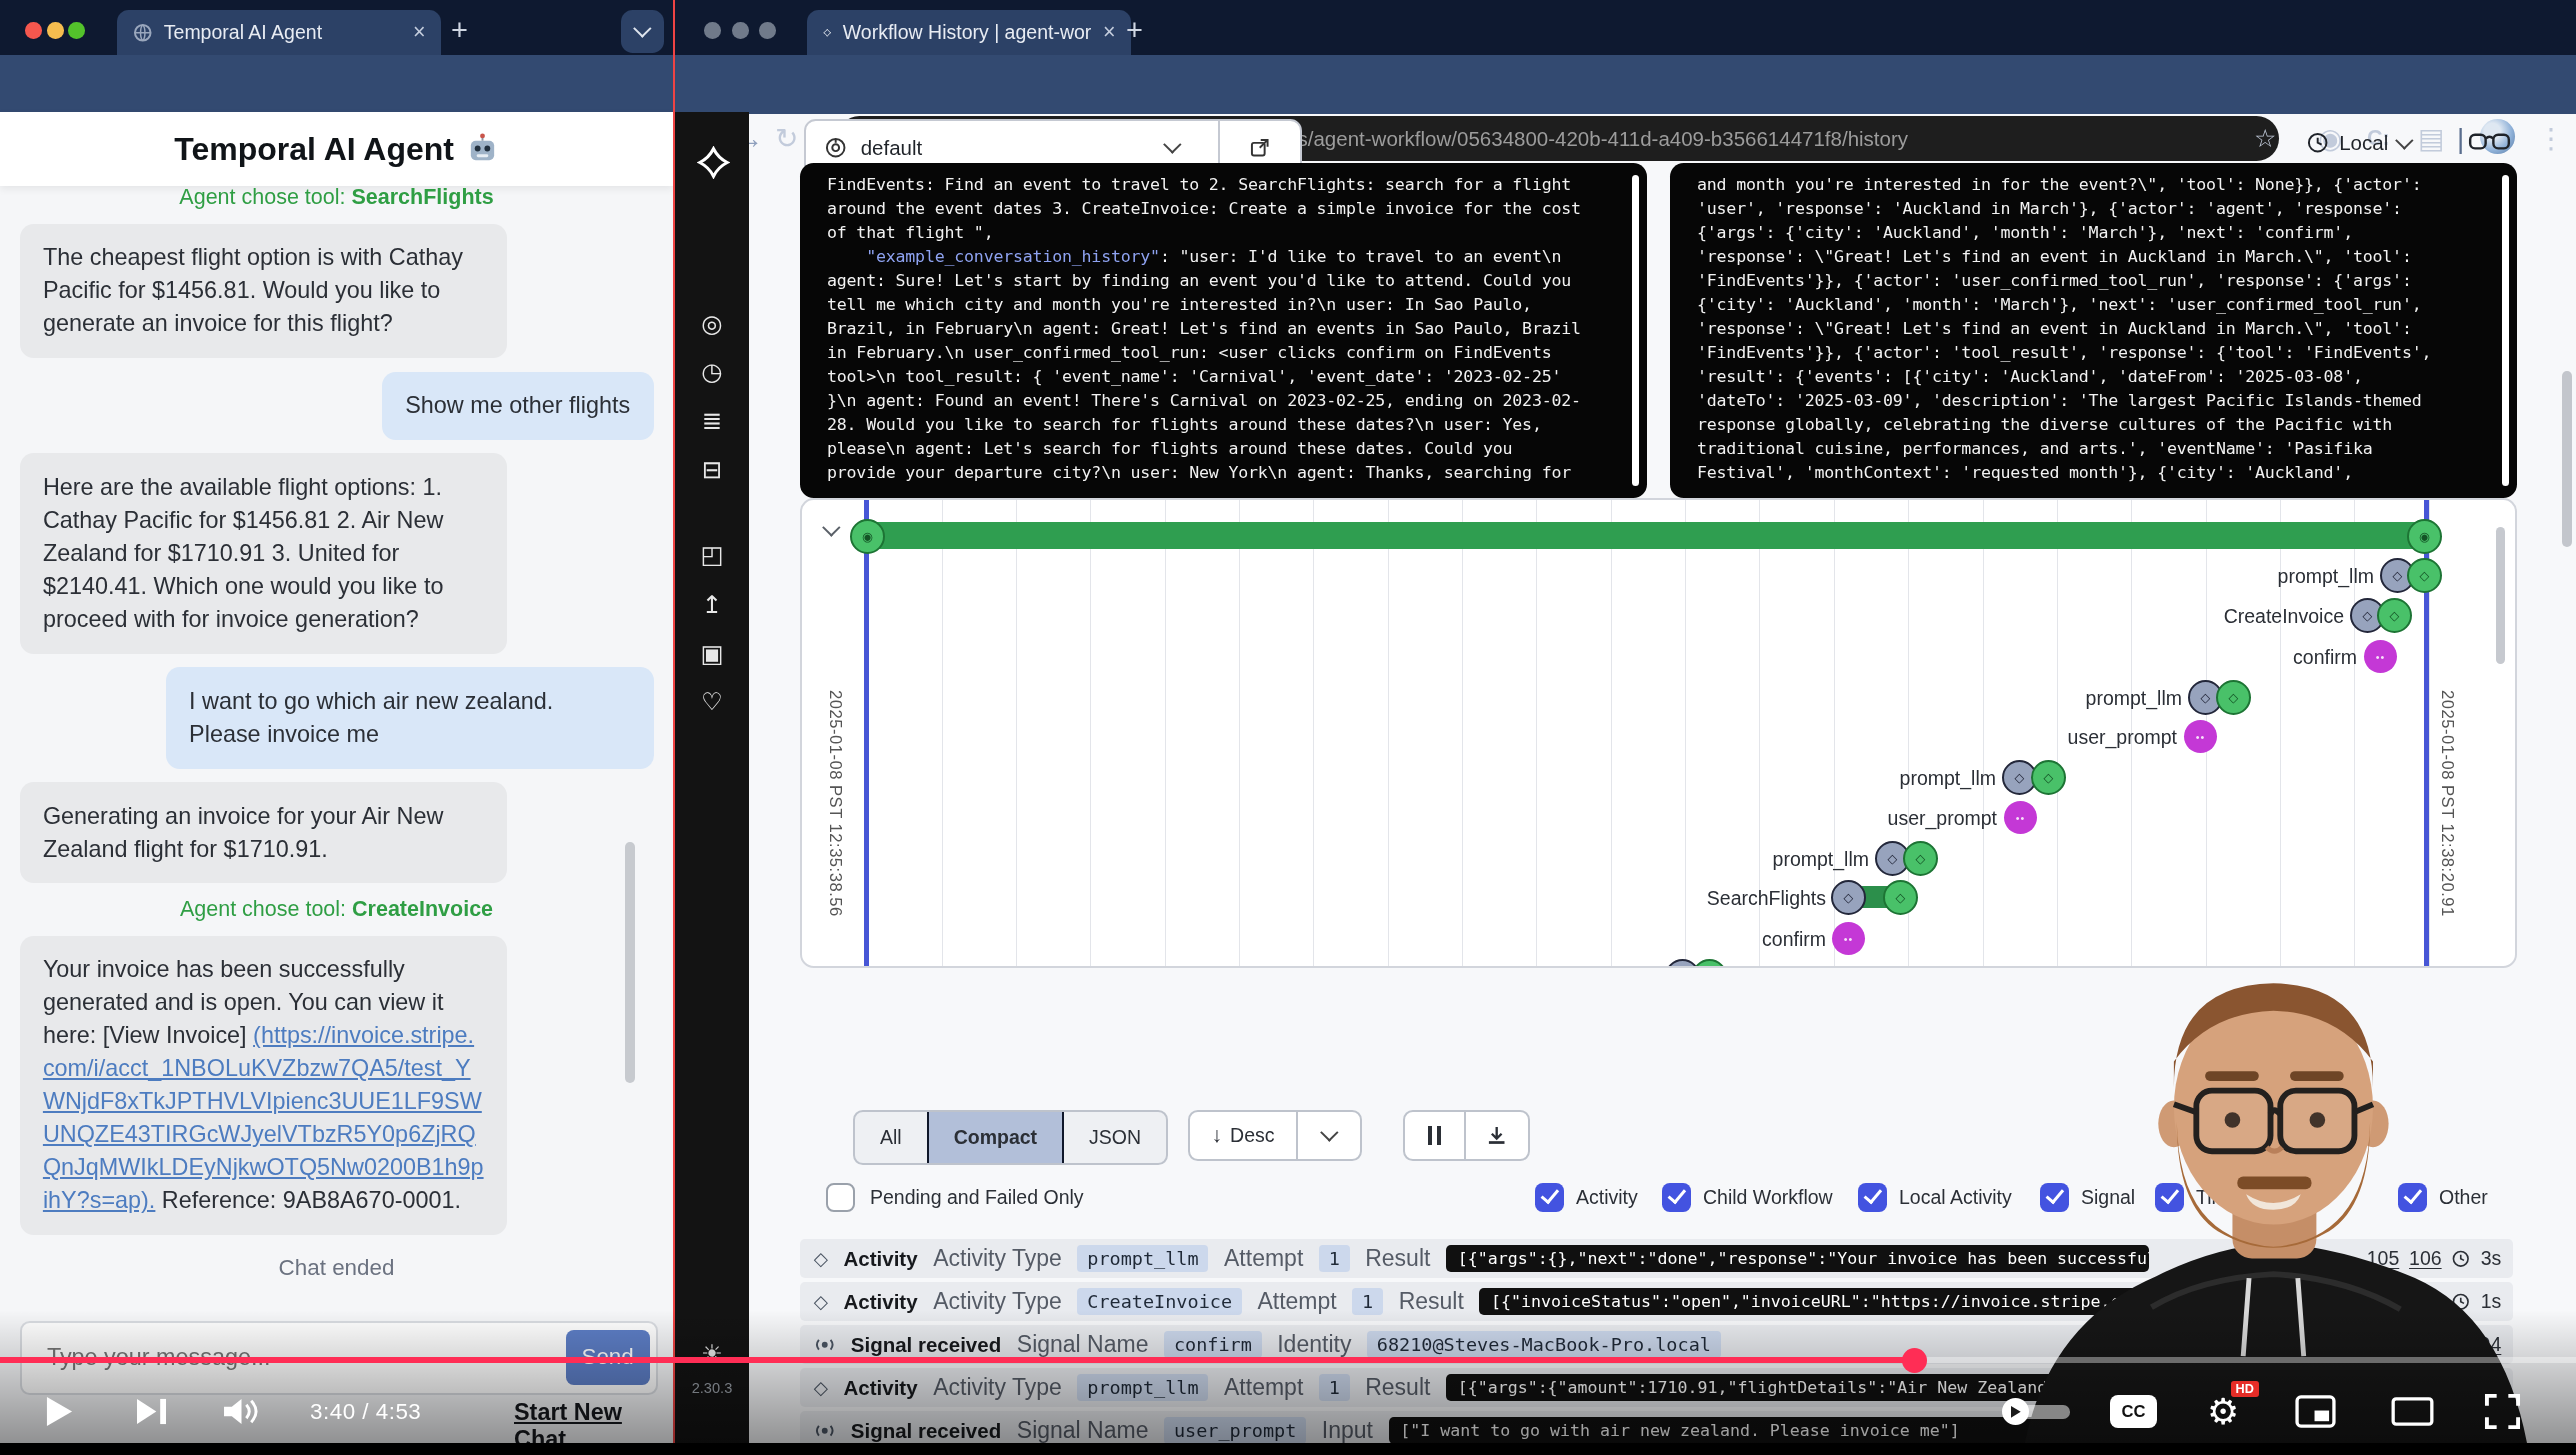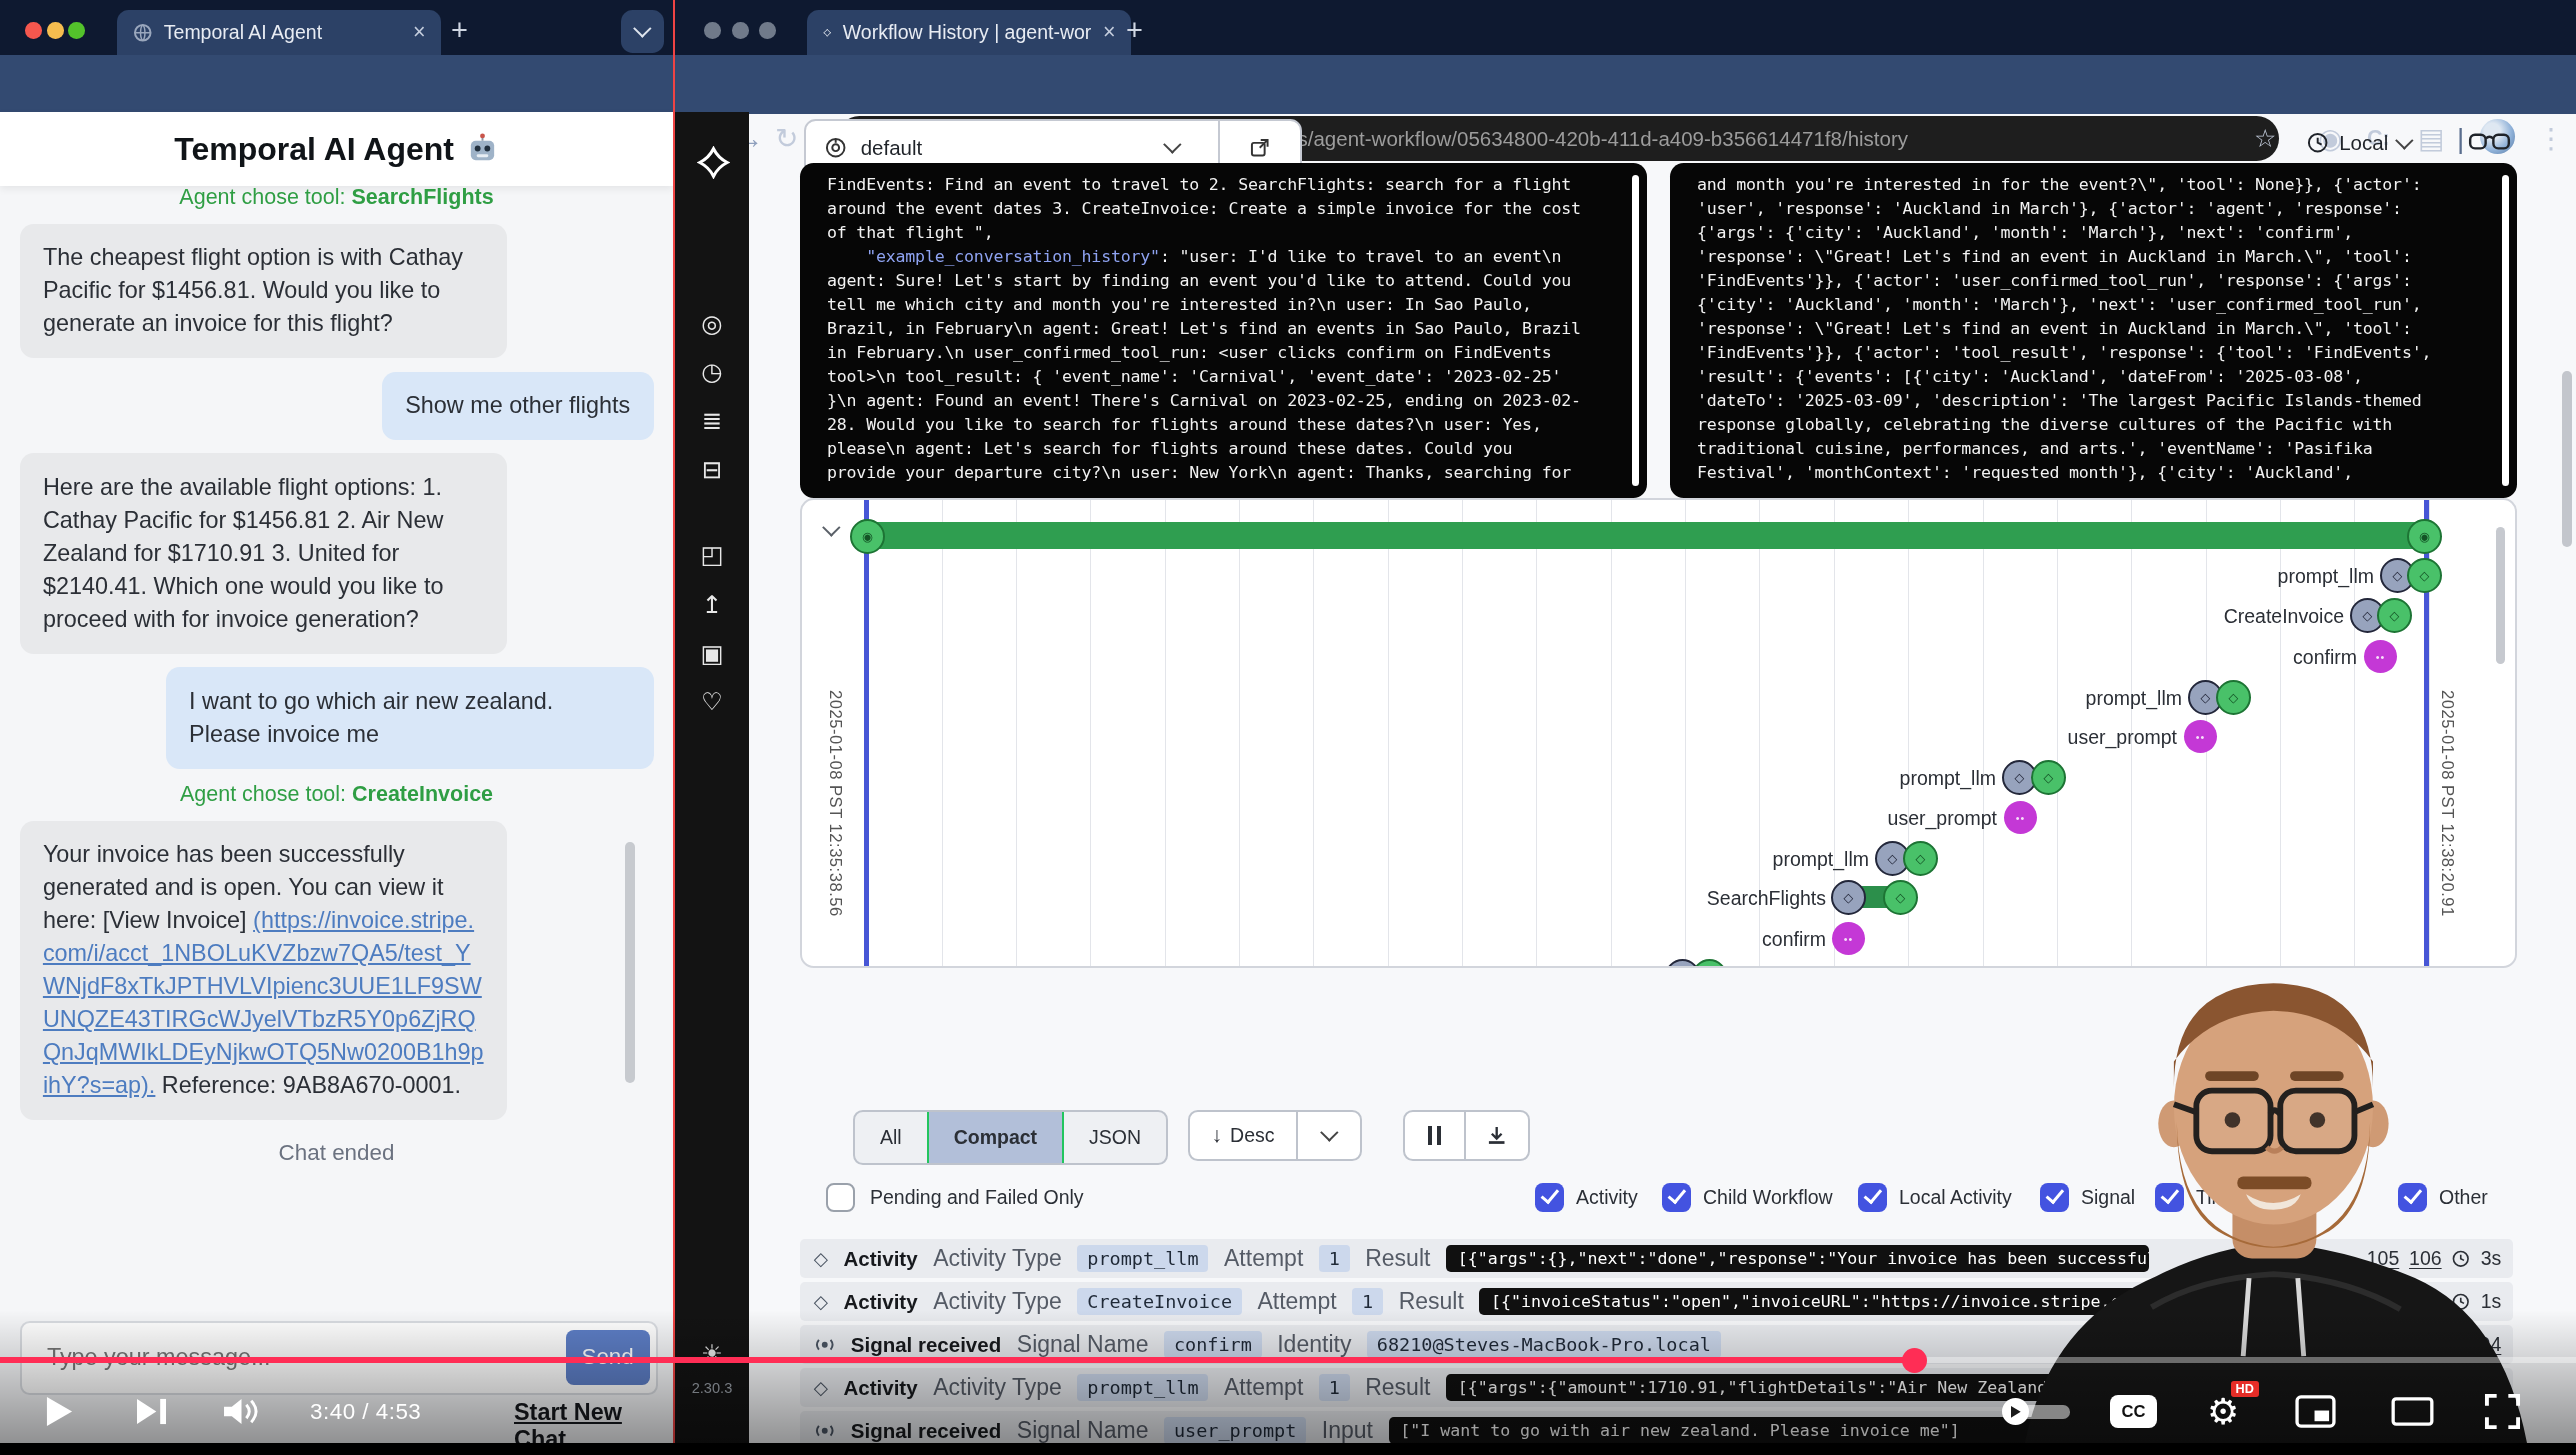--- a/index.html
+++ b/index.html
@@ -63,21 +63,21 @@
   .spanbar{position:absolute;height:27px;background:#2f9e50;border-radius:2.9px}
   .mk{position:absolute;width:35px;height:35px;border-radius:50%;box-sizing:border-box;display:flex;align-items:center;justify-content:center;font-size:12.7px}
   .mk.gray{background:#97a3bd;border:2.9px solid #23273a;color:#23273a;z-index:2}
   .mk.green{background:#49c169;border:2.9px solid #1d7434;color:#145426;z-index:3}
   .mk.magenta{background:#c438d6;color:rgba(255,255,255,.85);z-index:2;width:33px;height:33px;font-size:10.7px;letter-spacing:1px}
   .rowlbl{position:absolute;font-size:19.5px;color:#2b2f36;white-space:nowrap;transform:translate(-100%,-50%)}
   .panelScroll{position:absolute;right:9.8px;top:27px;width:8.8px;height:137px;background:#c6c9cf;border-radius:4.9px}
   .collapse{position:absolute;left:23.4px;top:19.5px;color:#5a6068}
   
   .seg{position:absolute;top:1110px;height:51px;display:flex;border:2px solid #bec3cc;border-radius:9.8px;overflow:hidden;background:#eef0f3}
-  .seg .s{display:flex;align-items:center;justify-content:center;font-size:19.5px;color:#2b2f36;padding:0 25px;border-right:2px solid #22c55e}
+  .seg .s{display:flex;align-items:center;justify-content:center;font-size:19.5px;color:#2b2f36;padding:0 25px;border-right:2px solid #0f172a}
   .seg .s:last-child{border-right:none}
   .seg .s.on{background:#b2bfd9;font-weight:700}
   .ctl{position:absolute;top:1110px;height:51px;display:flex;align-items:center;border:2px solid #bec3cc;border-radius:9.8px;background:#fff;box-sizing:border-box}
   .ctl .part{display:flex;align-items:center;justify-content:center;gap:7.8px;font-size:19.5px;color:#2b2f36;height:100%}
   .ctl .vdiv{width:2px;height:100%;background:#bec3cc}
   .pbars{display:flex;gap:5.9px}.pbars i{display:block;width:3.9px;height:19.5px;background:#2b2f36}
   .cb{position:absolute;width:29px;height:29px;border-radius:7.8px;box-sizing:border-box}
   .cb.off{border:2.4px solid #9aa1ab;background:#fff}
   .cb.on{background:#4353e0}
   .cb.on::after{content:"";display:block;width:6.8px;height:13.7px;border-right:3.4px solid #fff;border-bottom:3.4px solid #fff;transform:rotate(40deg);margin:2.9px 0 0 9.8px}
@@ -153,20 +153,21 @@
           <rect x="11" y="22" width="12" height="3" rx="1.5" fill="#e8eef4"></rect>
         </svg>
     </div>
 
     <div class="chatList" id="chatList">
         <div class="toolLabel"><span>Agent chose tool: </span><b>SearchFlights</b></div>
         <div class="bubble agent">The cheapest flight option is with Cathay Pacific for $1456.81. Would you like to generate an invoice for this flight?</div>
         <div class="bubble user">Show me other flights</div>
         <div class="bubble agent">Here are the available flight options: 1. Cathay Pacific for $1456.81 2. Air New Zealand for $1710.91 3. United for $2140.41. Which one would you like to proceed with for invoice generation?</div>
         <div class="bubble user">I want to go which air new zealand. Please invoice me</div>
+        <div class="bubble agent">Generating an invoice for your Air New Zealand flight for $1710.91.</div>
         <div class="toolLabel"><span>Agent chose tool: </span><b>CreateInvoice</b></div>
         <div class="bubble agent"><span>Your invoice has been successfully generated and is open. You can view it here: [View Invoice] </span><a class="link">(https://invoice.stripe.com/i/acct_1NBOLuKVZbzw7QA5/test_YWNjdF8xTkJPTHVLVIpienc3UUE1LF9SWUNQZE43TIRGcWJyelVTbzR5Y0p6ZjRQQnJqMWIkLDEyNjkwOTQ5Nw0200B1h9pihY?s=ap).</a><span> Reference: 9AB8A670-0001.</span></div>
         <div class="chatEnded">Chat ended</div>
       </div>
     <div class="chatScroll"></div>
 
     <div class="inputBar">
       <input disabled="" placeholder="Type your message..." style="">
       <button class="sendBtn">Send</button>
     </div>

